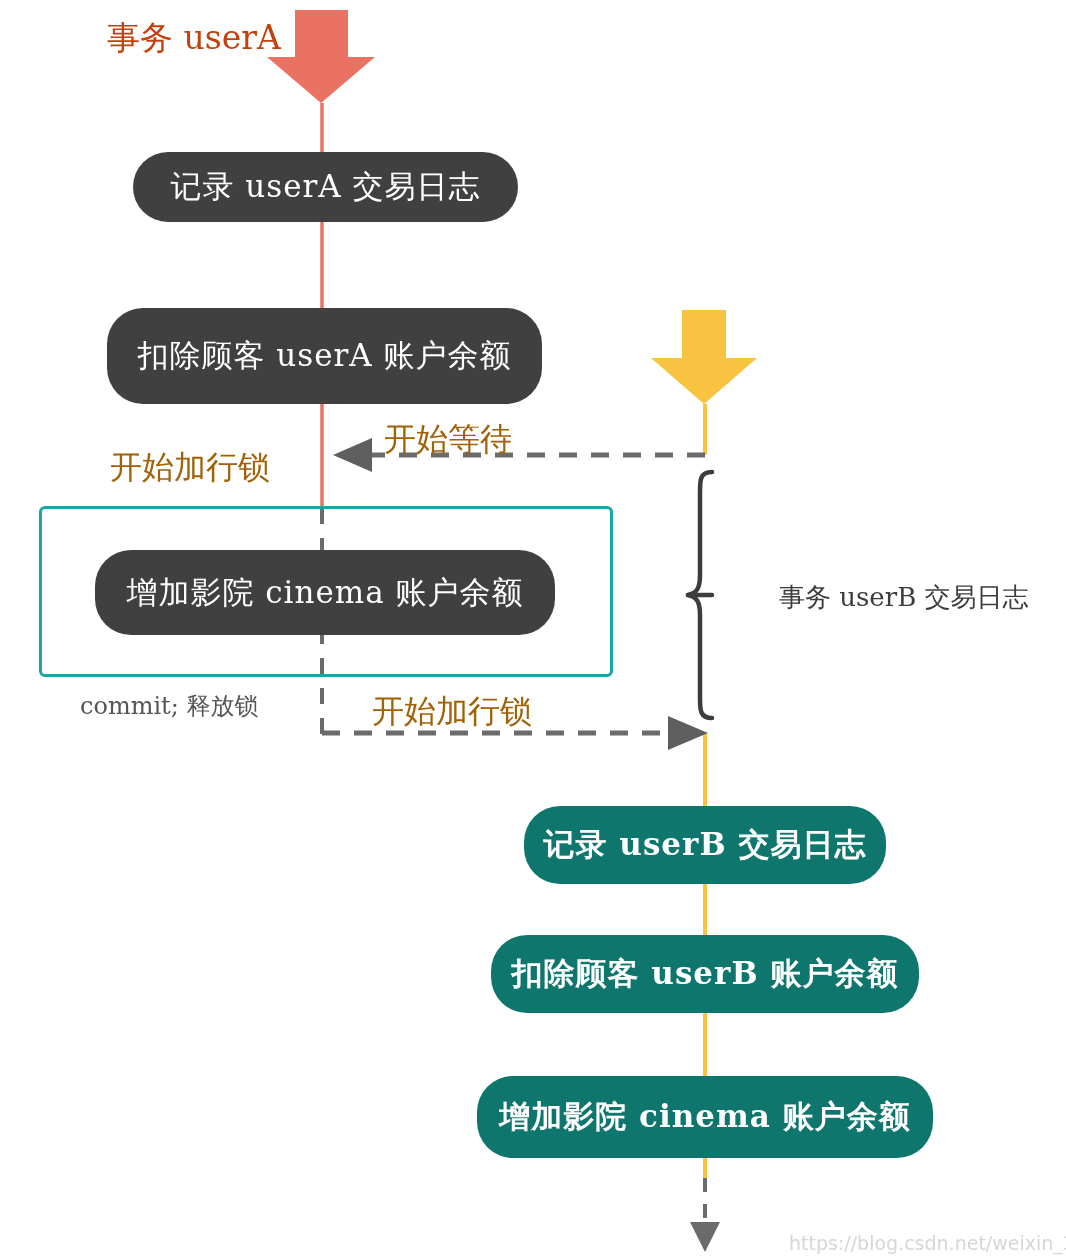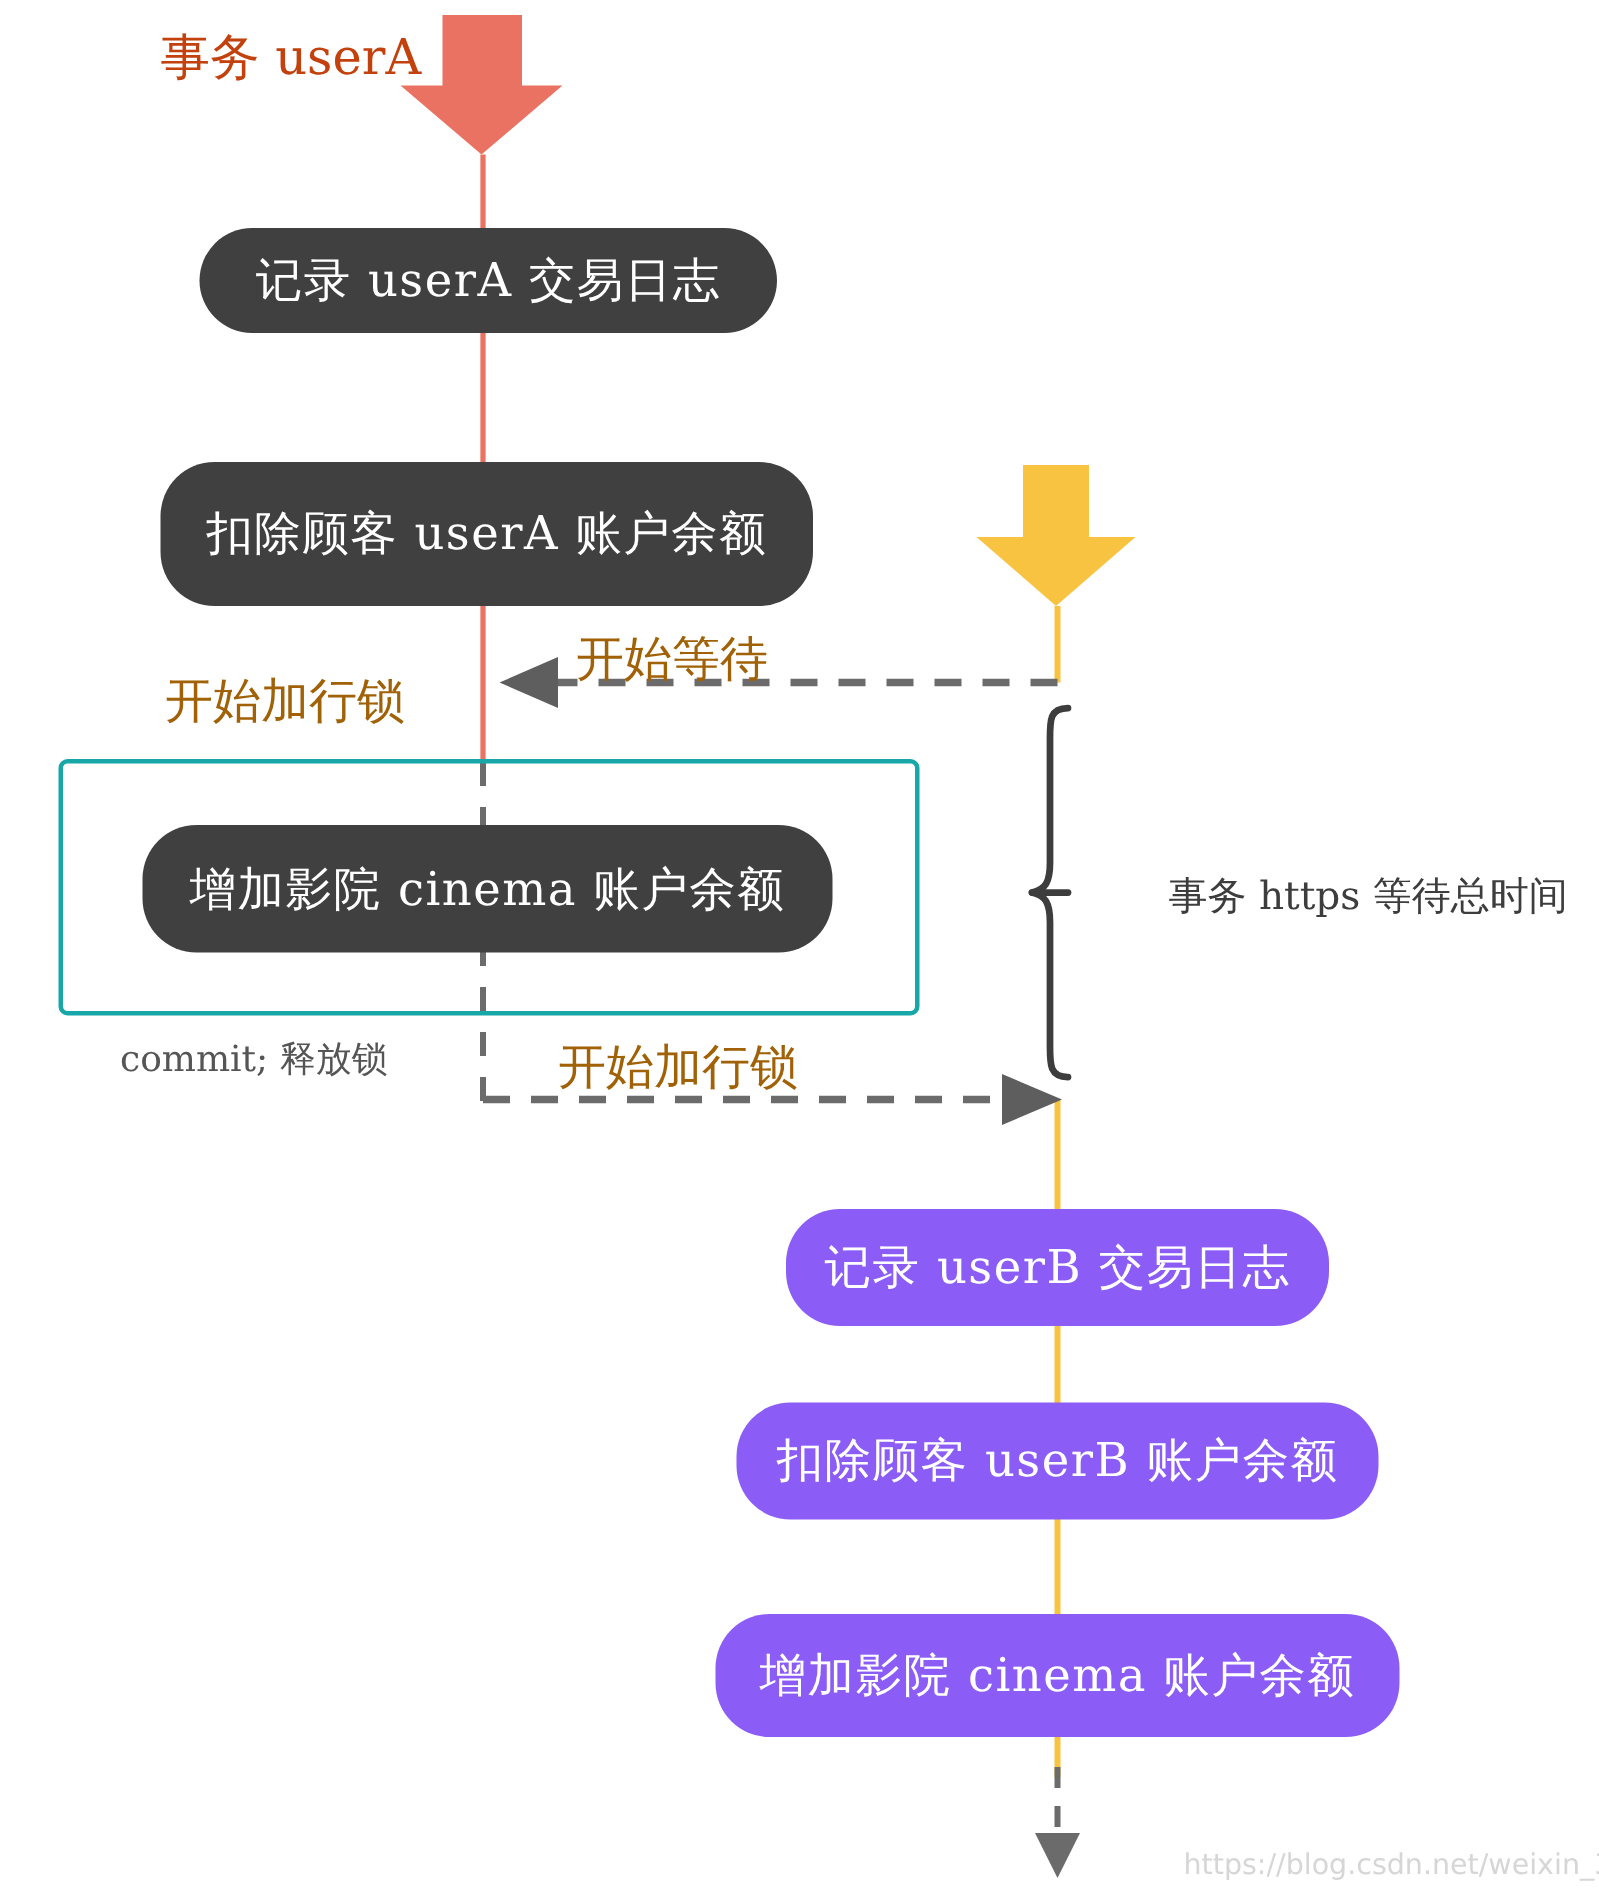--- a/index.html
+++ b/index.html
@@ -31,21 +31,21 @@
     justify-content: center;
     border-radius: 36px;
     color: #ffffff;
     font-family: "DejaVu Serif", "Liberation Serif", serif;
     font-size: 31px;
     letter-spacing: 1px;
     white-space: nowrap;
     box-sizing: border-box;
   }
   .node-red { background: #404040; }
-  .node-yellow { background: #8b5cf6; }
+  .node-yellow { background: #0f766e; font-weight: bold; }
   .lane-title {
     position: absolute;
     font-family: "DejaVu Serif", "Liberation Serif", serif;
     font-size: 33px;
     color: #c2410c;
     white-space: nowrap;
   }
   .edge-label {
     position: absolute;
     font-family: Liberation Sans, sans-serif;
@@ -144,17 +144,17 @@
   <div class="node node-yellow" style="left:477px; top:1076px; width:456px; height:82px;">增加影院 cinema 账户余额</div>
 
   <div class="edge-label" style="left:384px; top:418px;">开始等待</div>
 
   <div class="edge-label" style="left:110px; top:446px;">开始加行锁</div>
 
   <div class="edge-label-serif" style="left:80px; top:690px;">commit; 释放锁</div>
 
   <div class="edge-label" style="left:372px; top:690px;">开始加行锁</div>
 
-  <div class="brace-label" style="left:779px; top:580px;">事务 https 等待总时间</div>
+  <div class="brace-label" style="left:779px; top:580px;">事务 userB 交易日志</div>
 
   <div class="watermark" style="left:789px; top:1232px;">https://blog.csdn.net/weixin_38118016</div>
 
 </div>
 
 </body></html>

